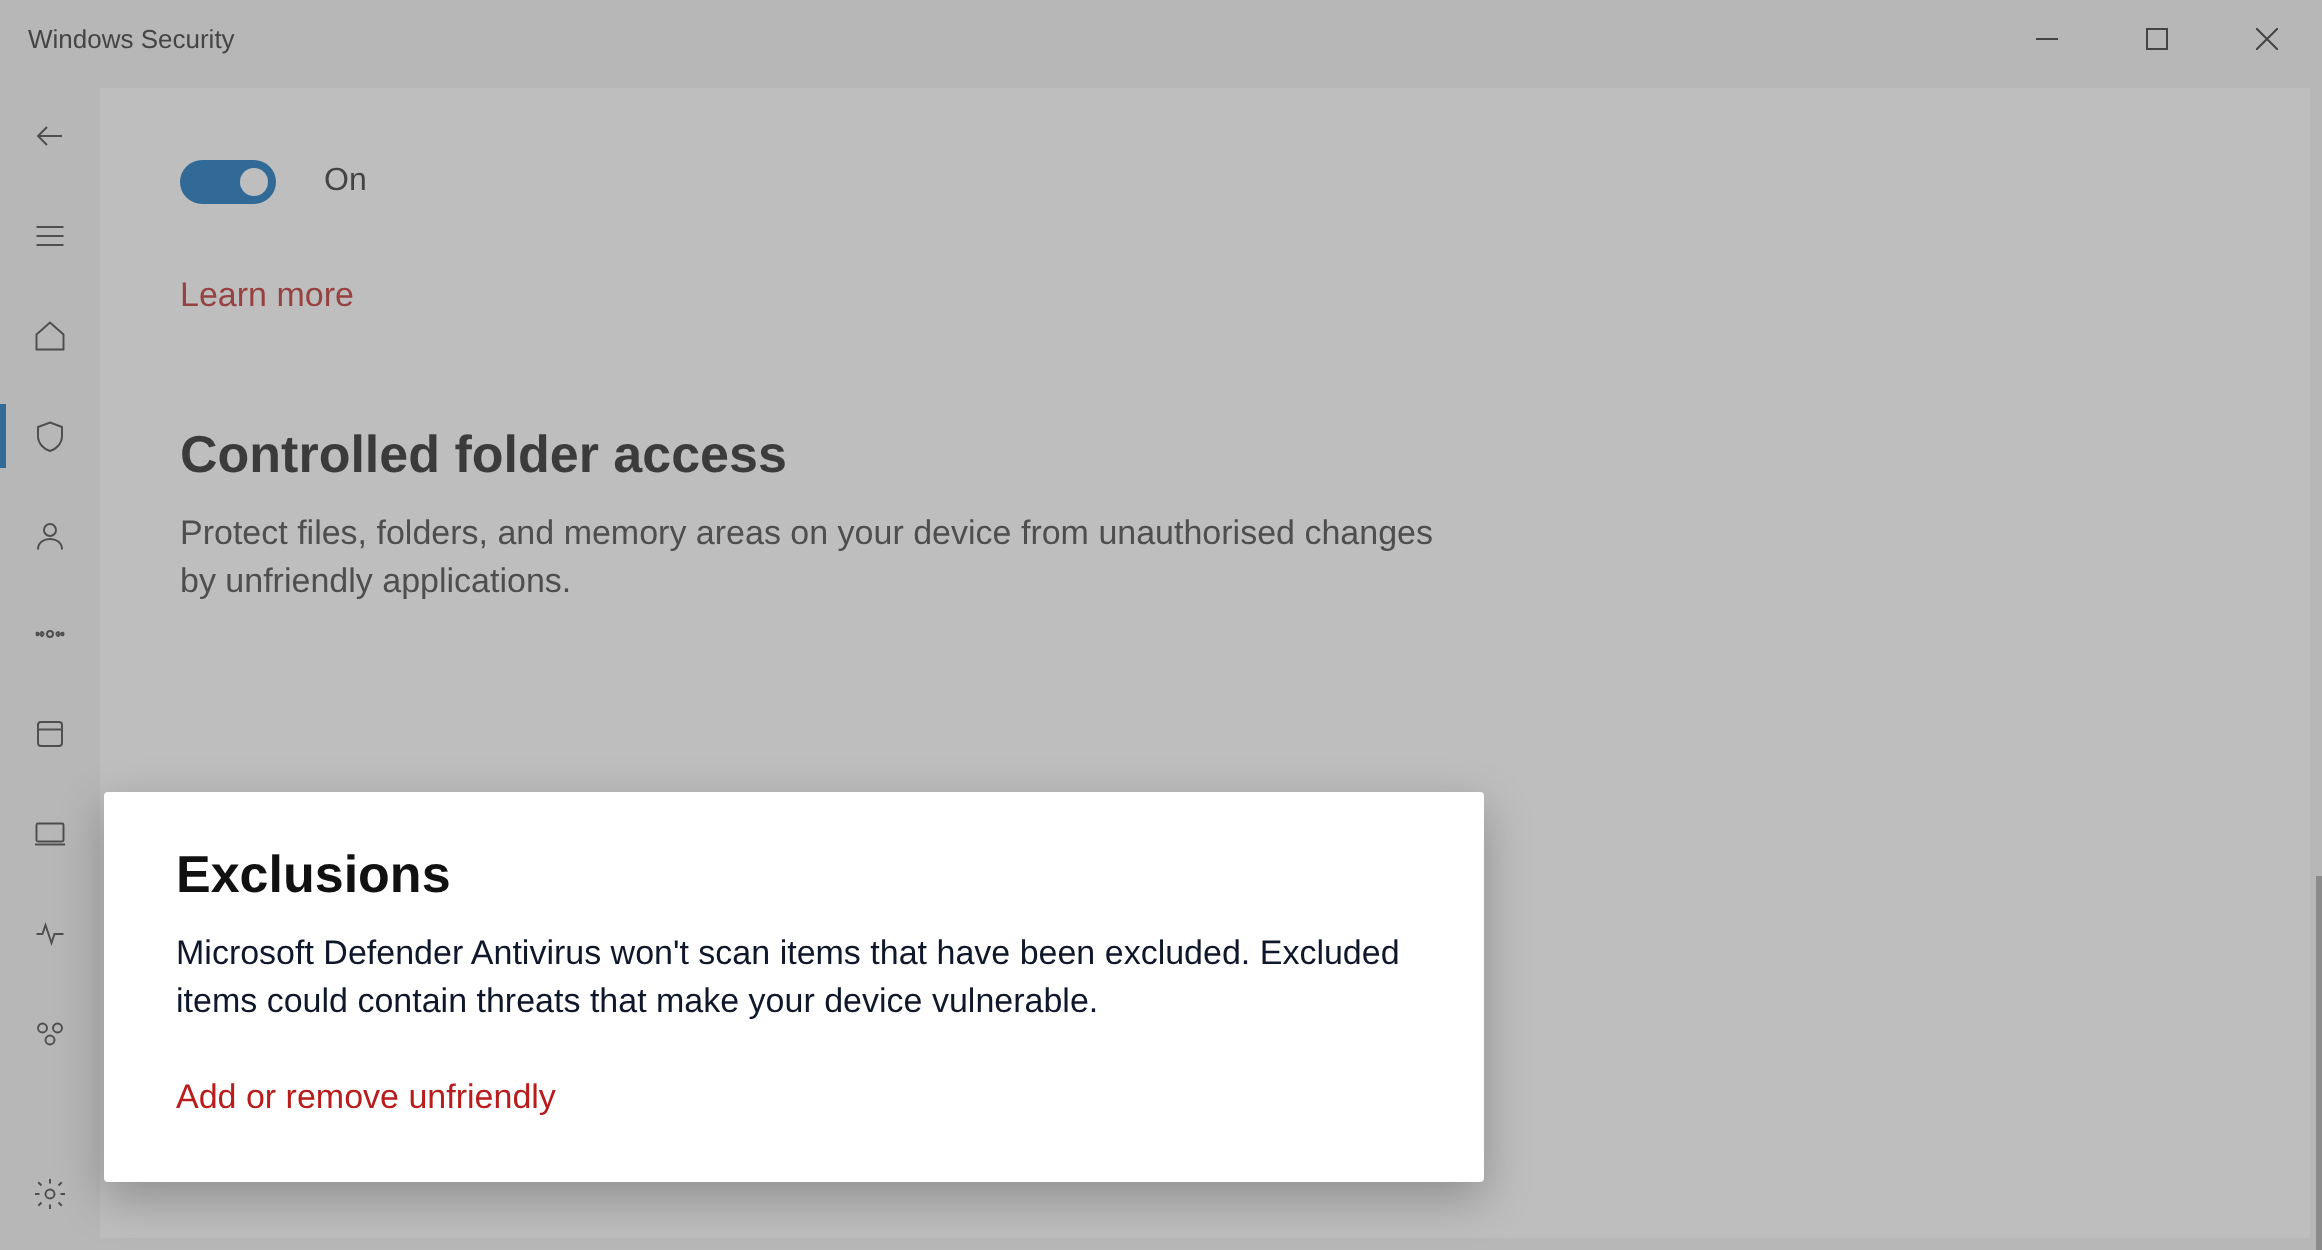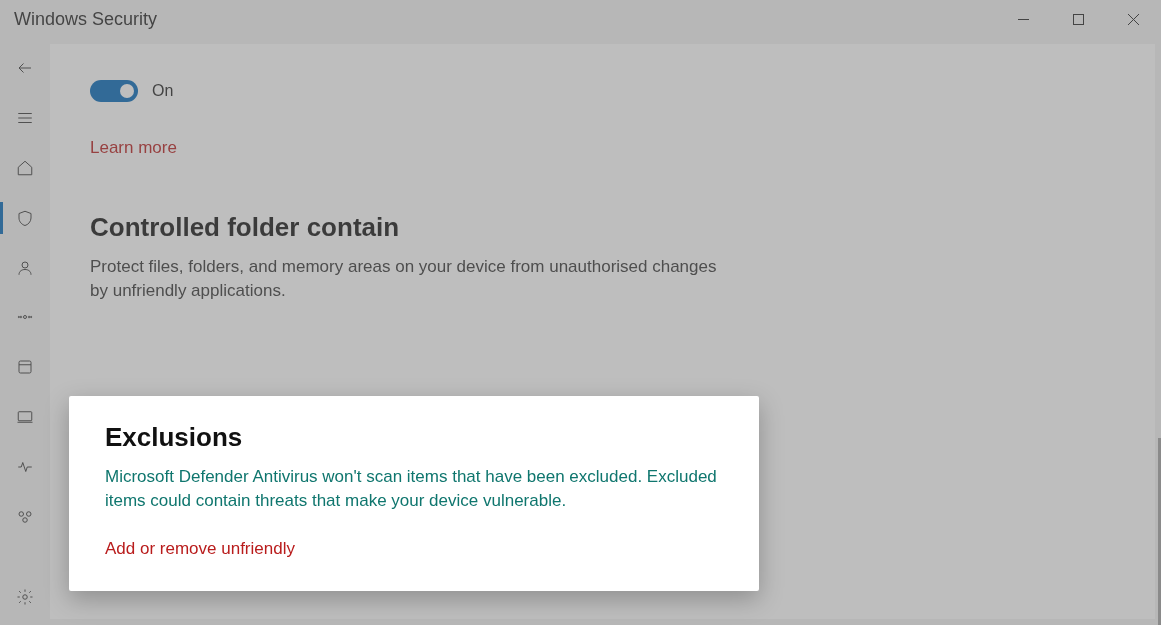--- a/index.html
+++ b/index.html
@@ -12,21 +12,21 @@
     position: relative;
   }
   .window { width: 100%; height: 100%; display: flex; flex-direction: column; }
   .titlebar {
     height: 38px;
     display: flex;
     align-items: center;
     justify-content: space-between;
     padding-left: 14px;
     background: #f3f3f3;
-    font-size: 18px;
+    font-size: 13px;
     color: #222;
   }
   .titlebar-title { font-weight: 400; }
   .win-controls { display: flex; height: 100%; }
   .win-btn {
     width: 55px; height: 100%;
     display: flex; align-items: center; justify-content: center;
     color: #222;
   }
   .win-btn svg { width: 11px; height: 11px; stroke: #222; stroke-width: 1; fill: none; }
@@ -62,47 +62,47 @@
   .dimmer {
     position: absolute; inset: 0;
     background: rgba(110,110,110,0.45);
     z-index: 5;
   }
   .scrollbar-thumb {
     position: absolute; right: 0; top: 400px; width: 3px; height: 210px;
     background: #8a8a8a; z-index: 10;
   }
   
-  .toggle-row { display: flex; align-items: center; gap: 14px; margin-bottom: 36px; margin-top: 6px;}
+  .toggle-row { display: flex; align-items: center; gap: 24px; margin-bottom: 36px; margin-top: 6px;}
   .toggle {
     width: 48px; height: 22px; border-radius: 11px; background: #0067b8;
     position: relative;
   }
   .toggle::after {
     content: ""; position: absolute; width: 14px; height: 14px; border-radius: 50%;
     background: #fff; top: 4px; right: 4px;
   }
   .toggle-label { font-size: 16px; color: #222; }
   .link { color: #b91c1c; font-size: 17px; cursor: pointer; }
   .section { margin-top: 54px; max-width: 640px; }
   .section h2 { font-size: 26px; font-weight: 600; color: #111; margin-bottom: 12px; }
   .section p { font-size: 17px; color: #333; line-height: 1.42; margin-bottom: 16px; }
   
   .float-card {
     position: absolute;
-    left: 69px; top: 396px;
+    left: 52px; top: 396px;
     width: 690px;
     background: #fff;
     box-shadow: 0 8px 24px rgba(0,0,0,0.25);
     border-radius: 2px;
     padding: 26px 36px 32px 36px;
     z-index: 20;
   }
   .float-card h2 { font-size: 26px; font-weight: 600; color: #111; margin-bottom: 12px; }
-  .float-card p { font-size: 17px; color: #0f766e; line-height: 1.42; margin-bottom: 26px; }
+  .float-card p { font-size: 17px; color: #0f172a; line-height: 1.42; margin-bottom: 26px; }
 </style>
 </head>
 <body>
 
 <div class="window">
   <div class="titlebar">
     <span class="titlebar-title">Windows Security</span>
     <div class="win-controls">
       <div class="win-btn">
         <svg viewBox="0 0 11 11">
@@ -200,21 +200,21 @@
       <div class="content">
 
         <div class="toggle-row">
           <div class="toggle"></div>
           <span class="toggle-label">On</span>
         </div>
 
         <div class="link">Learn more</div>
 
         <div class="section">
-          <h2>Controlled folder contain</h2>
+          <h2>Controlled folder access</h2>
           <p>Protect files, folders, and memory areas on your device from unauthorised changes by unfriendly applications.</p>
         </div>
 
       </div>
       <div class="scrollbar-thumb"></div>
     </div>
   </div>
 </div>
 
 <div class="dimmer"></div>

